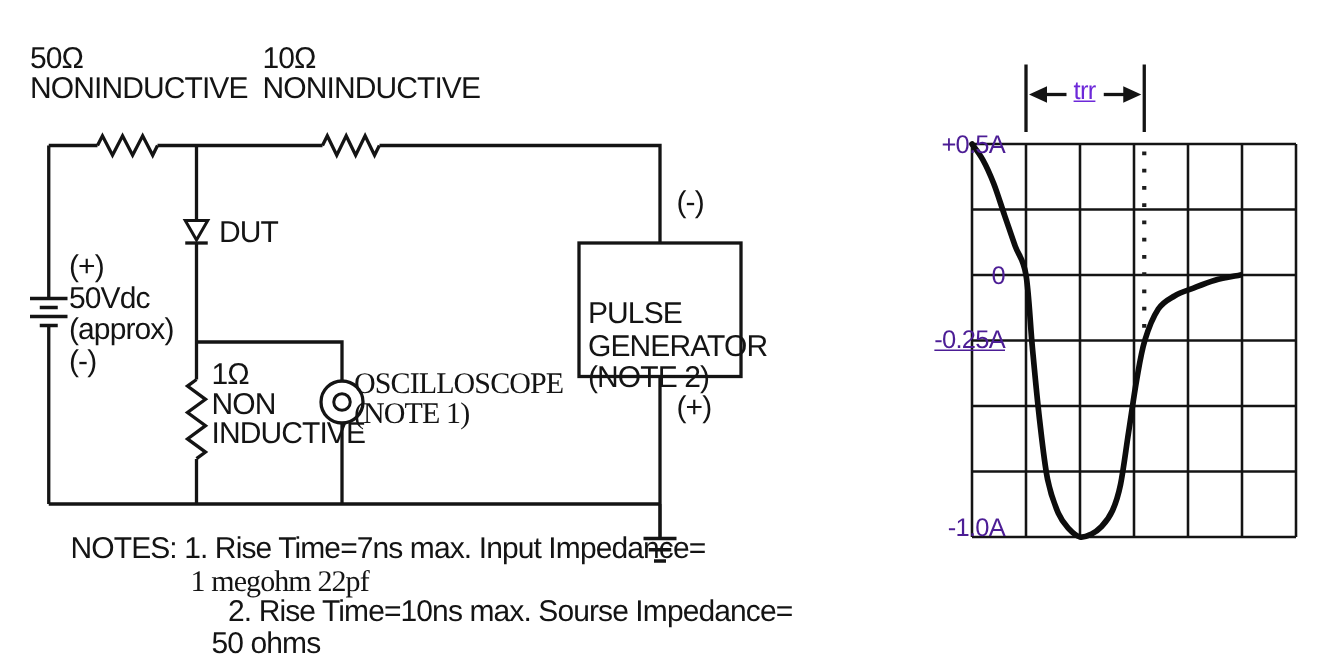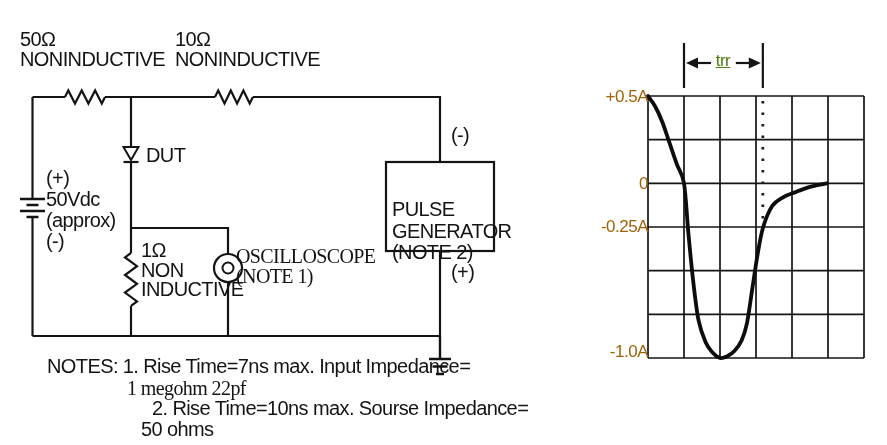--- a/index.html
+++ b/index.html
@@ -21,30 +21,30 @@
   .p-osc{left:236px;top:246px;font-family:Liberation Serif, serif;}
   .p-pg{left:392px;top:169px;line-height:21.5px;margin-top:30px;}
   .p-neg{left:451px;top:125px;}
   .p-pos{left:451px;top:262px;}
   .p-n1{left:47px;top:356px;}
   .p-n2{left:127px;top:378px;font-family:Liberation Serif, serif;}
   .p-n3{left:108px;top:398px;margin-left:44px;}
   .p-n4{left:141px;top:419px;}
   
   .ytick{
-    position:absolute;left:594px;width:54px;text-align:right;
-    font-size:17px;line-height:20px;letter-spacing:-0.5px;color:#a16207;
+    position:absolute;left:616px;width:54px;text-align:right;
+    font-size:17px;line-height:20px;letter-spacing:-0.5px;color:#4c1d95;
   }
   .p-t05{top:87px;}
   .p-t0{top:174px;}
-  .p-t025{top:217px;}
+  .p-t025{top:217px;text-decoration:underline;}
   .p-t10{top:342px;}
   .p-trr{
     position:absolute;left:699px;top:51px;width:48px;text-align:center;
-    font-size:17px;letter-spacing:-0.5px;color:#4d7c0f;text-decoration:underline;
+    font-size:17px;letter-spacing:-0.5px;color:#6d28d9;text-decoration:underline;
   }
 </style>
 </head>
 <body>
 
 <div class="stage">
 
   <svg class="art" width="887" height="445" viewBox="0 0 887 445">
     <g fill="none" stroke="#141414" stroke-width="2.2">
 

